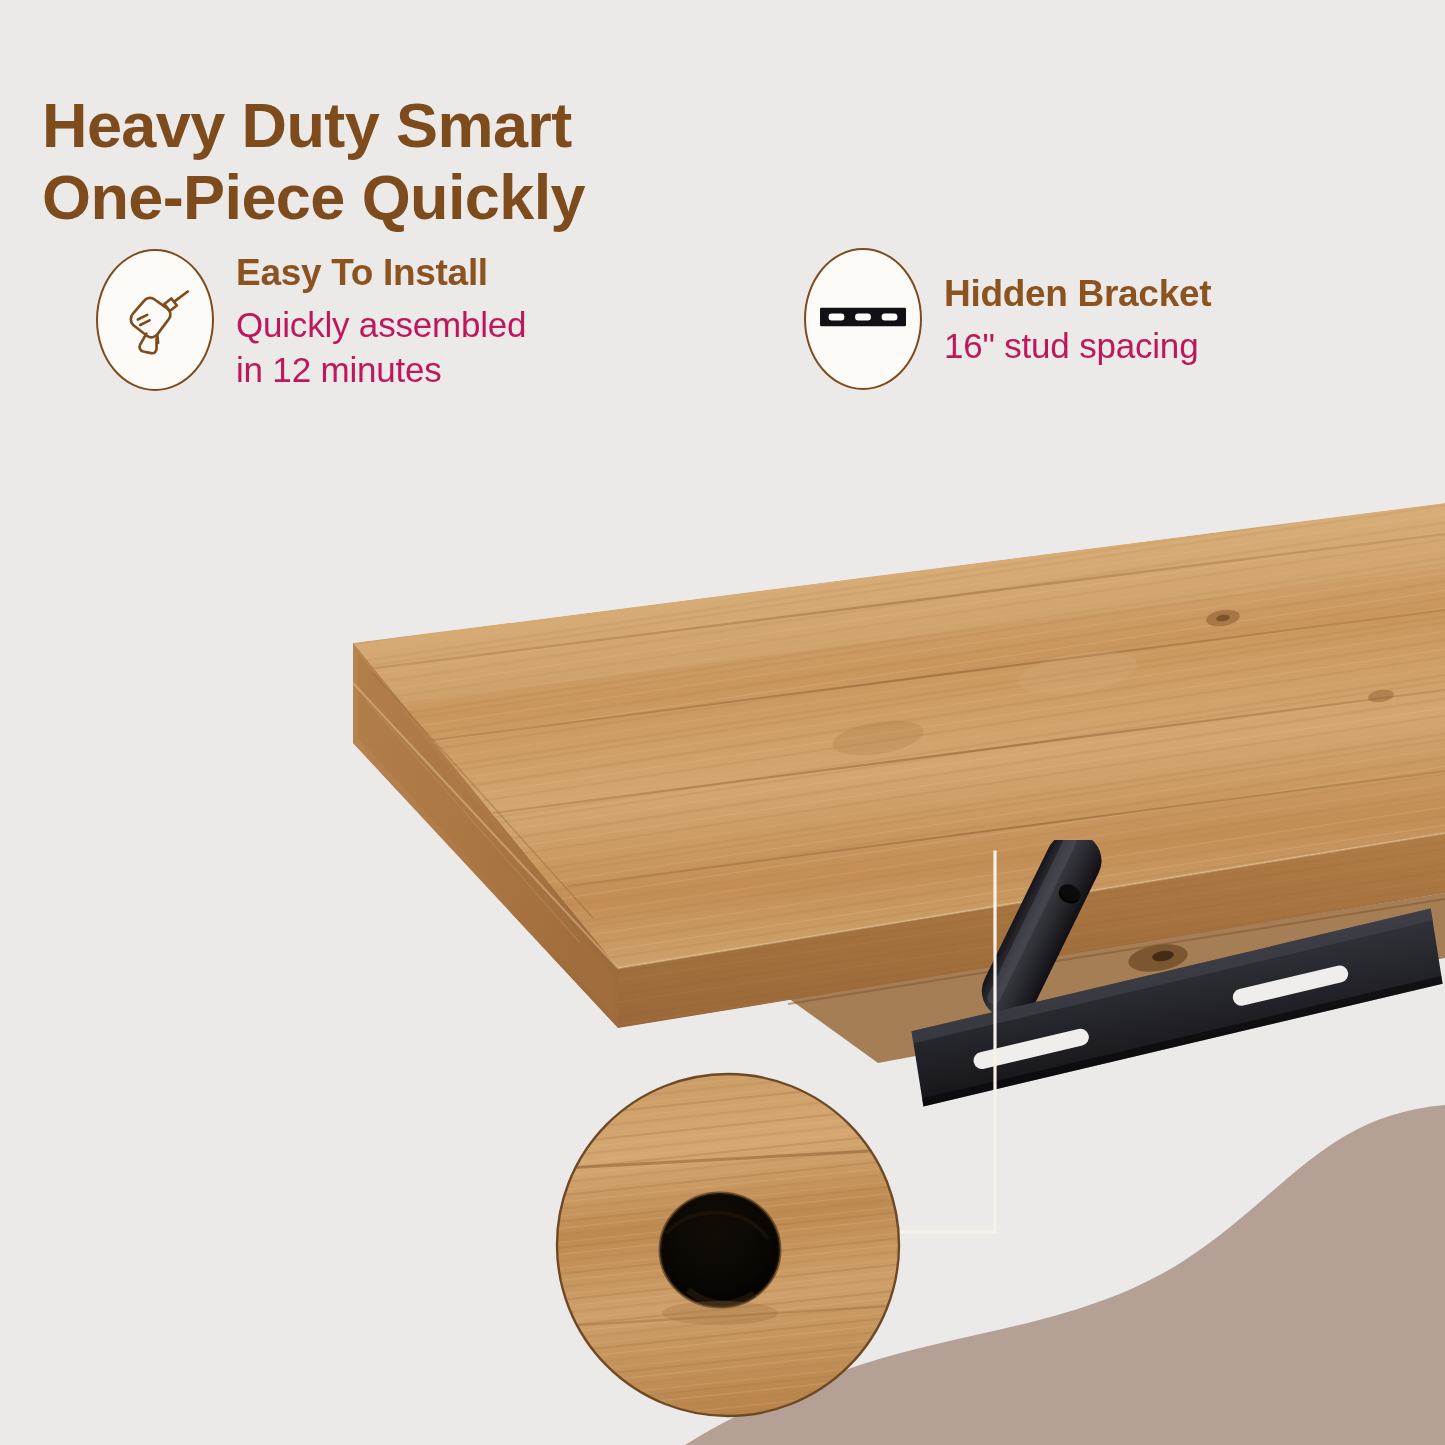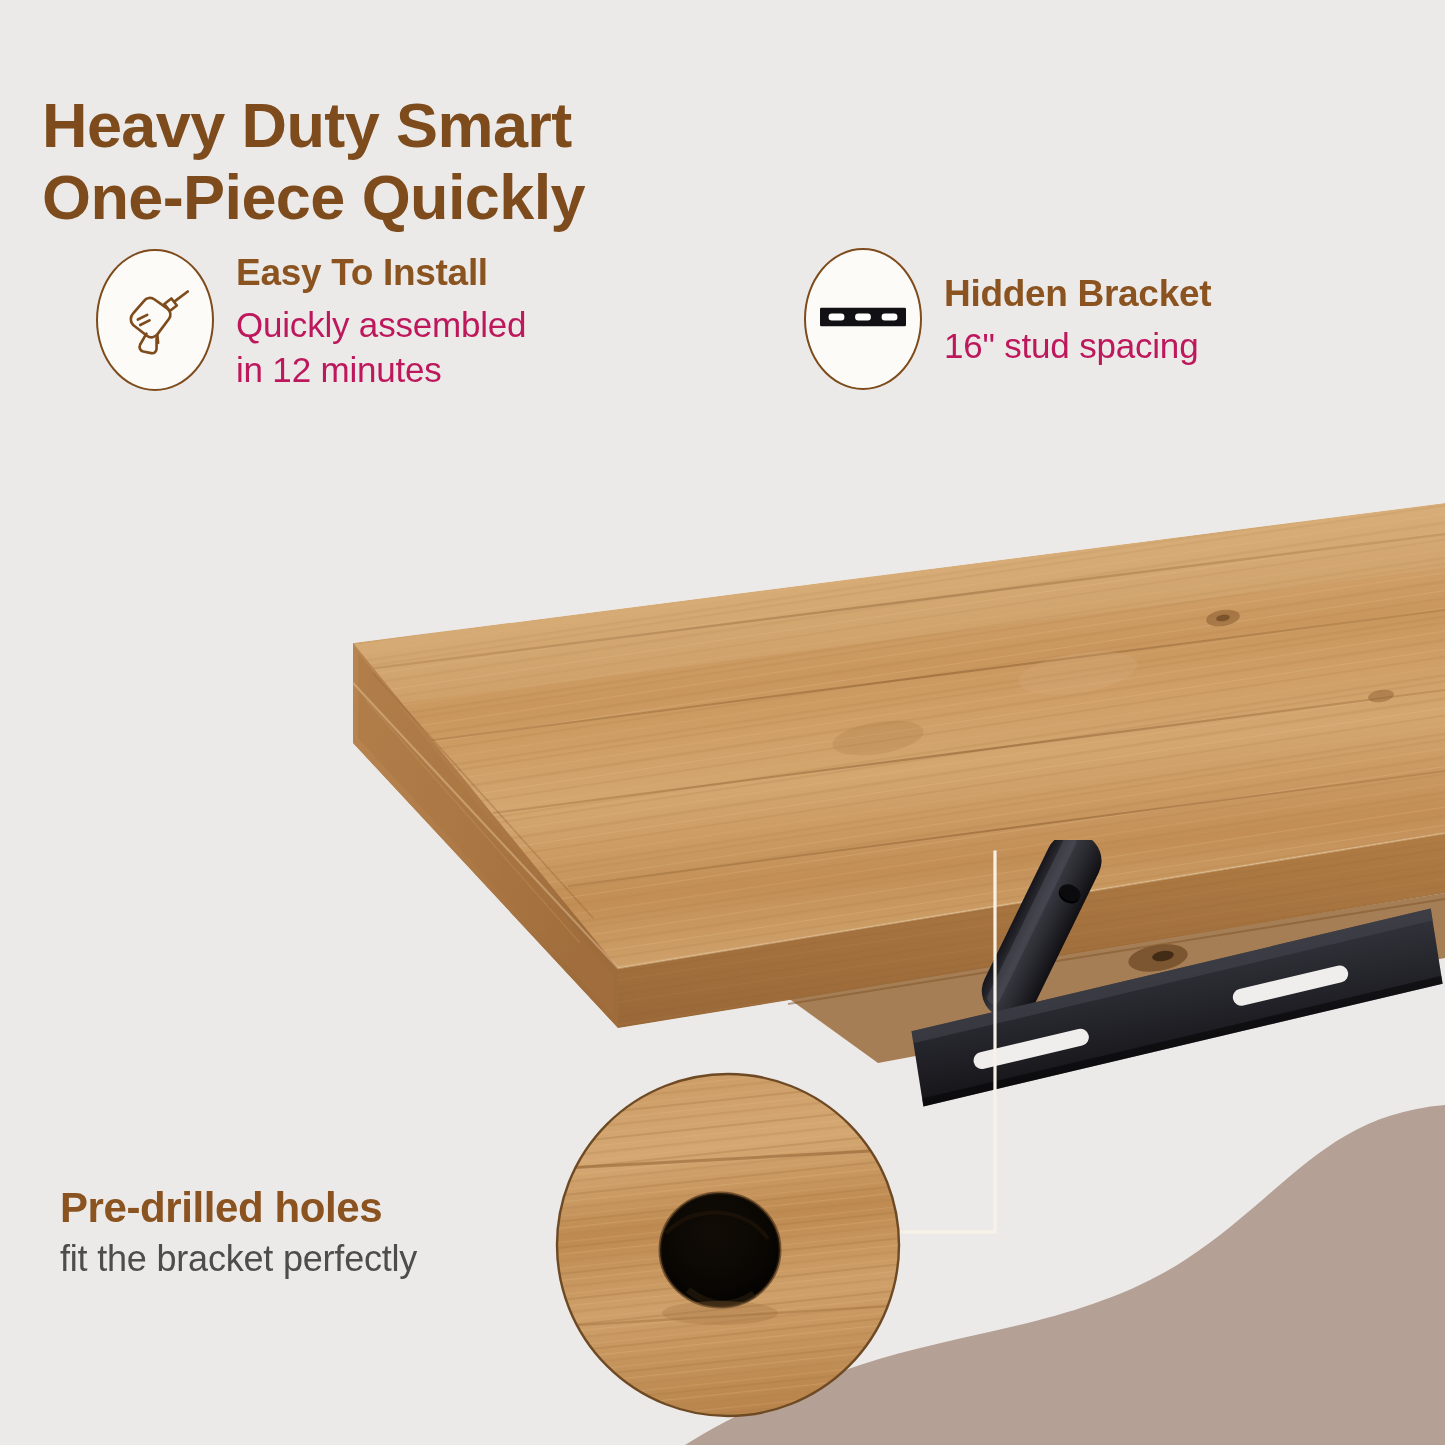--- a/index.html
+++ b/index.html
@@ -394,18 +394,14 @@
 
         <path d="M140 225 q32 26 66 4" fill="none" stroke="#2E2010" stroke-width="7" opacity="0.55"></path>
 
         <ellipse cx="172" cy="248" rx="58" ry="12" fill="#9A6B3A" opacity="0.28"></ellipse>
       </g>
       <circle cx="180" cy="180" r="171" fill="none" stroke="#6E4A24" stroke-width="2.4"></circle>
     </svg>
 
   </div>
 
-  <div id="caption">
-    <div class="cap-title">Pre-drilled holes</div>
-    <div class="cap-sub">fit the bracket perfectly</div>
-  </div>
 
 </div>
 
 </body></html>

